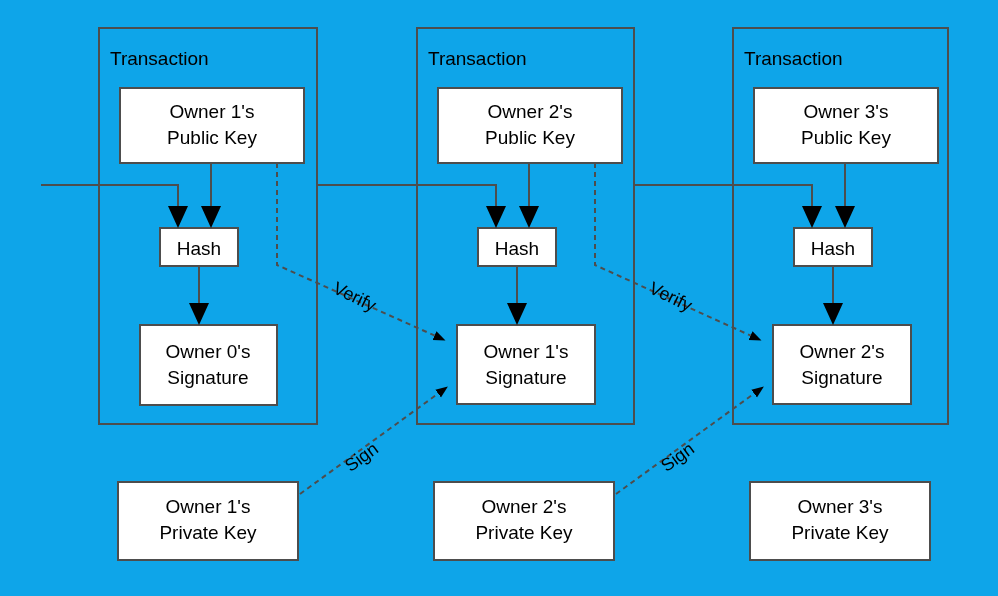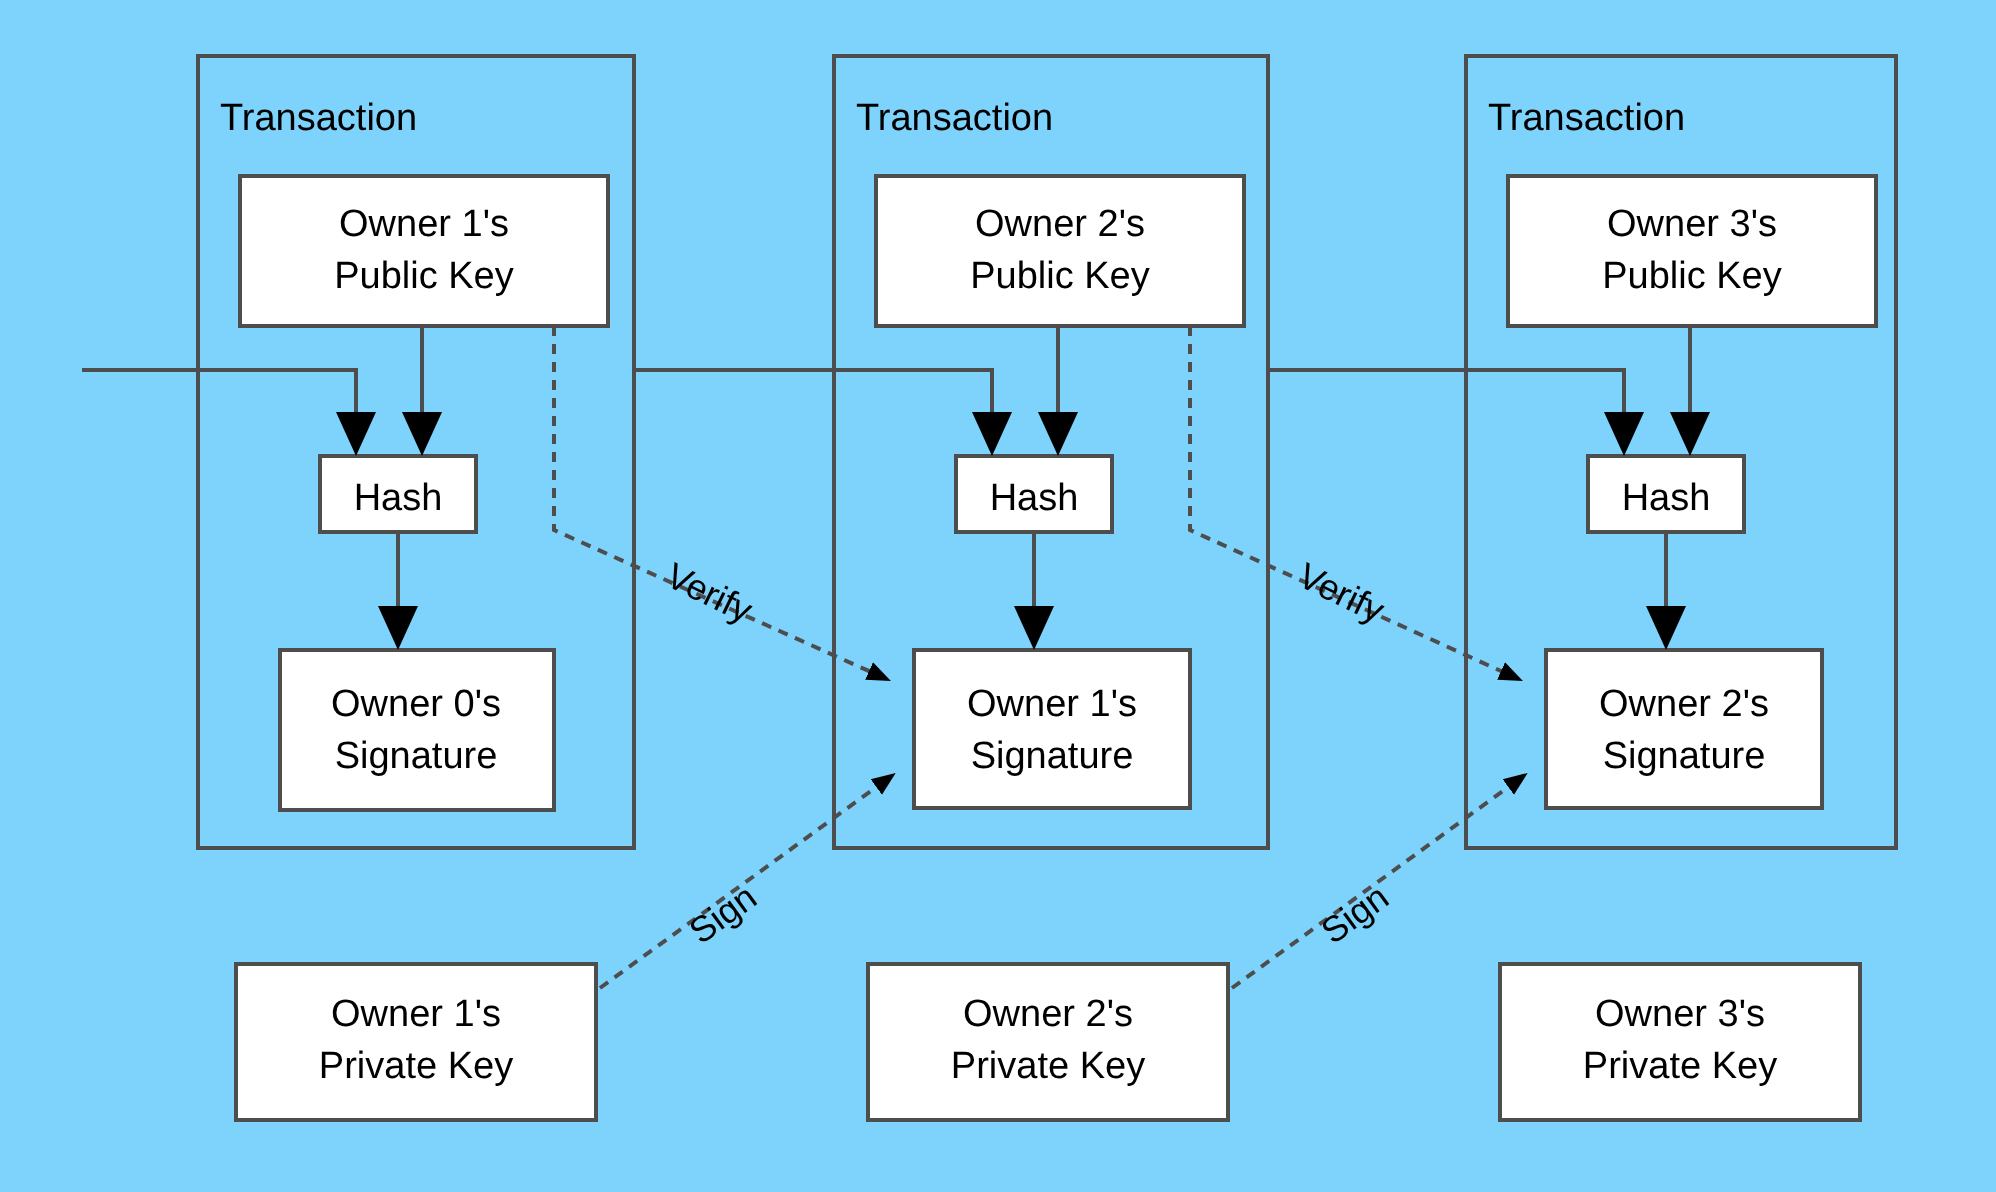--- a/index.html
+++ b/index.html
@@ -9,21 +9,21 @@
     background: #ffffff;
   }
   body {
     font-family: "Liberation Sans", sans-serif;
     color: #000000;
   }
   #diagram-root {
     position: relative;
     width: 998px;
     height: 596px;
-    background: #7dd3fc;
+    background: #0ea5e9;
     overflow: hidden;
   }
   #diagram-svg {
     position: absolute;
     left: 0;
     top: 0;
     width: 998px;
     height: 596px;
   }
   .txt {

